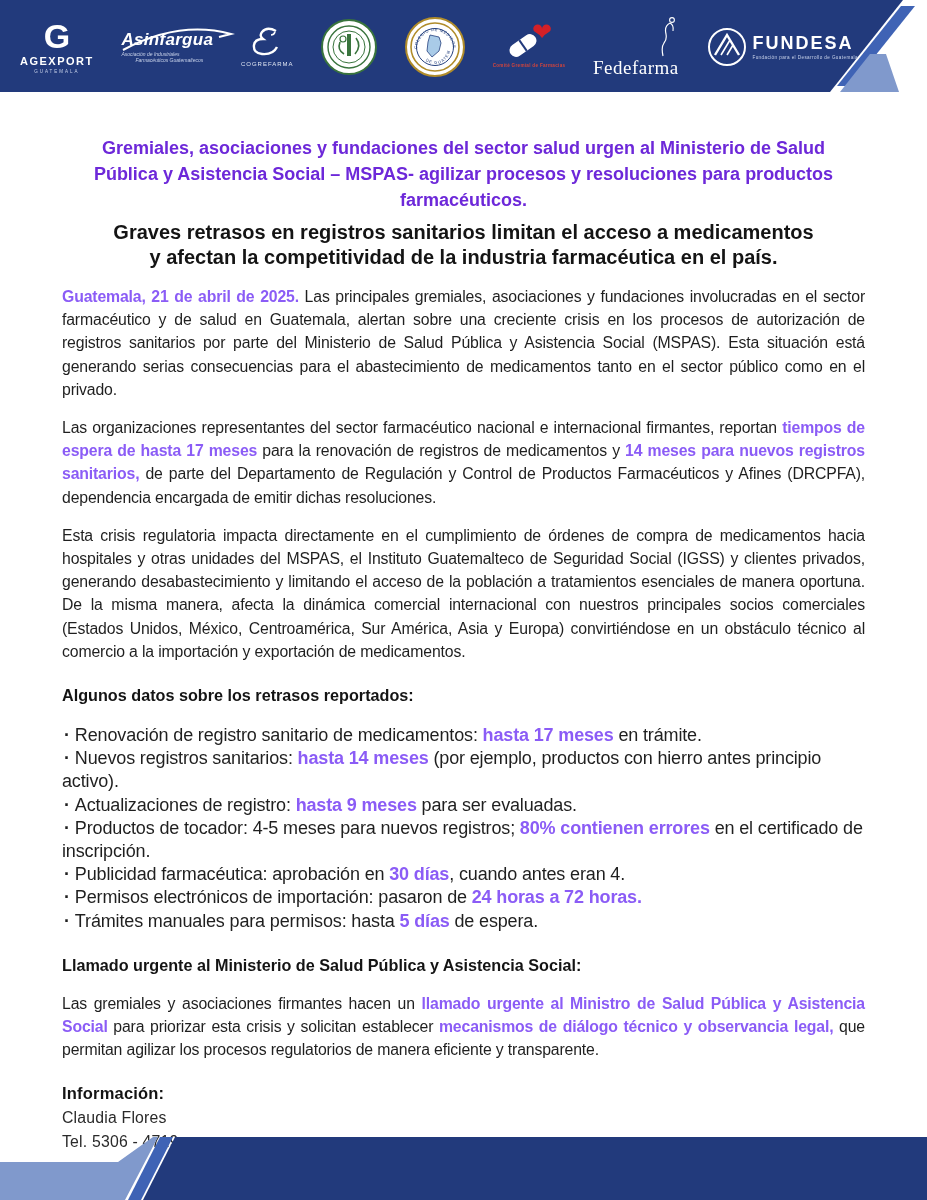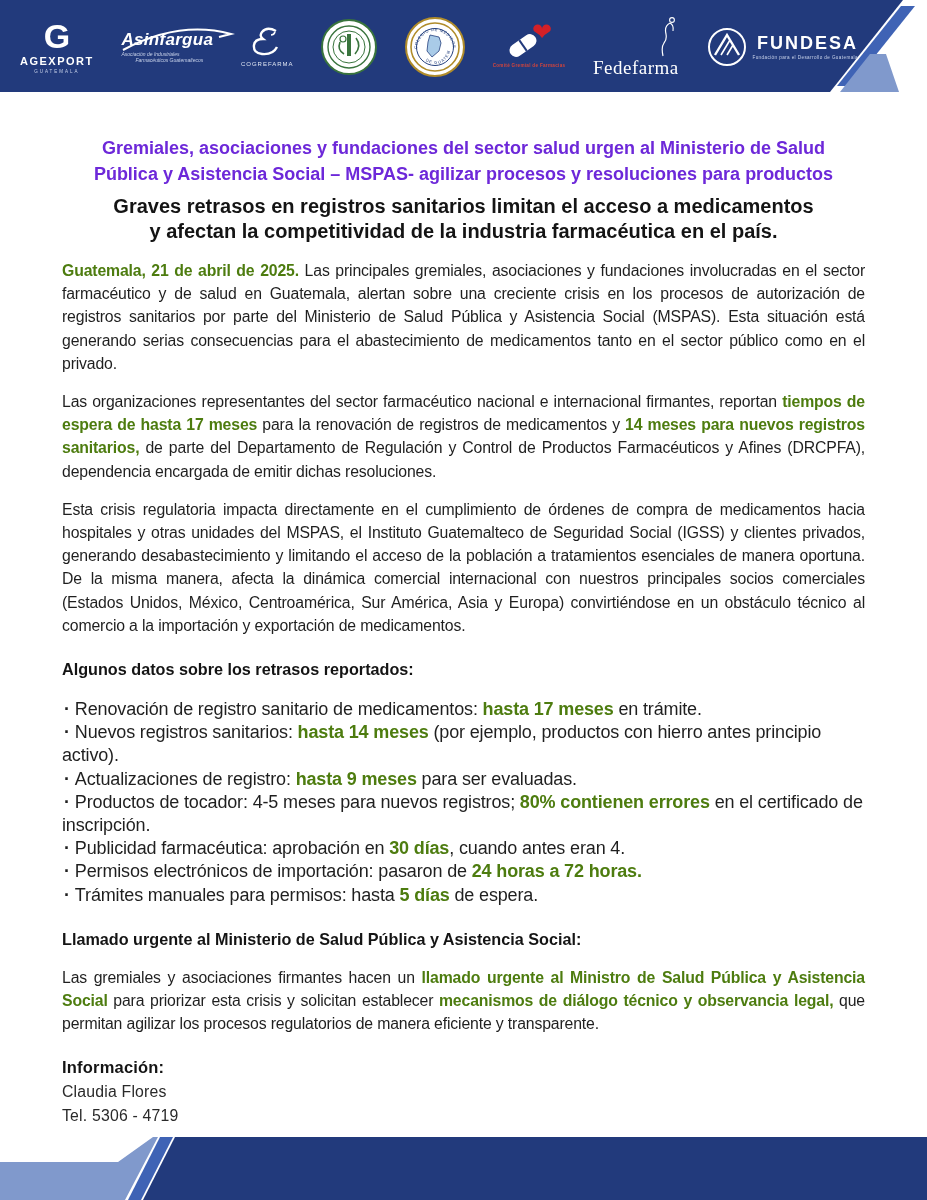--- a/index.html
+++ b/index.html
@@ -38,36 +38,36 @@
   .com-capsule{position:absolute;left:4px;top:14px;width:30px;height:13px;background:#ffffff;
                border-radius:7px;transform:rotate(-35deg);}
   .com-capsule::after{content:"";position:absolute;left:14px;top:0;width:1.5px;height:13px;background:#223a7c;}
   .com-heart{position:absolute;right:2px;top:-6px;color:#d42027;font-size:24px;}
   .com-sub{font-size:4.6px;font-weight:bold;color:#d2453c;margin-top:2px;letter-spacing:.3px;}
 
   .fed{align-items:flex-end;}
   .fed-name{font-family:"Liberation Serif","DejaVu Serif",serif;font-size:19px;letter-spacing:.5px;}
 
   .fun{flex-direction:row;align-items:center;}
-  .fun-txt{display:flex;flex-direction:column;align-items:flex-end;margin-left:4px;}
+  .fun-txt{display:flex;flex-direction:column;align-items:flex-start;margin-left:4px;}
   .fun-name{font-weight:900;font-size:18px;letter-spacing:2px;}
   .fun-sub{font-size:4.6px;color:#c9d3ea;margin-top:1px;letter-spacing:.4px;}
 
   
   .content{padding:135px 62px 0 62px;}
   .title{margin:0;font-size:18px;line-height:26px;font-weight:bold;color:#6d28d9;text-align:center;}
   .subtitle{margin:7px 0 0 0;font-size:20px;line-height:25px;font-weight:bold;color:#141414;text-align:center;}
   .subline{display:block;}
 
   .para{margin:15px 0 0 0;font-size:15.8px;line-height:23.2px;text-align:justify;letter-spacing:-.15px;}
   .sec-heading{margin:20px 0 0 0;font-size:16.2px;line-height:24px;font-weight:bold;color:#141414;}
   .bullets{list-style:none;margin:17px 0 0 0;padding:0;font-size:18px;line-height:23.2px;letter-spacing:-.15px;}
   .bullet{margin:0;}
   .dot{font-weight:bold;margin:0 5px 0 2px;}
-  strong{font-weight:bold;color:#4d7c0f;}
+  strong{font-weight:bold;color:#8b5cf6;}
 
   .contact{margin-top:20px;letter-spacing:.2px;}
   .contact-heading{font-weight:bold;font-size:16.5px;line-height:25px;color:#141414;}
   .contact-line{font-size:15.8px;line-height:23.5px;color:#2a2a2a;}
 
   
   .ftr{position:absolute;bottom:0;left:0;width:927px;height:70px;}
   .ftr-light{background:#8099cc;clip-path:polygon(0 32px,118px 32px,153px 7px,158px 7px,125px 70px,0 70px);}
   .ftr-stripe-mid{background:#3f63b5;clip-path:polygon(160px 7px,173px 7px,141px 70px,128px 70px);}
   .ftr-navy{background:#223a7c;clip-path:polygon(175px 7px,927px 7px,927px 70px,143px 70px);}
@@ -167,20 +167,21 @@
       </div>
 
     </div>
   </header>
 
   <main class="content">
 
     <h1 class="title">
       <span class="subline">Gremiales, asociaciones y fundaciones del sector salud urgen al Ministerio de Salud</span>
       <span class="subline">Pública y Asistencia Social – MSPAS- agilizar procesos y resoluciones para productos</span>
+      <span class="subline">farmacéuticos.</span>
     </h1>
 
     <h2 class="subtitle">
       <span class="subline">Graves retrasos en registros sanitarios limitan el acceso a medicamentos</span>
       <span class="subline">y afectan la competitividad de la industria farmacéutica en el país.</span>
     </h2>
 
     <p class="para"><strong>Guatemala, 21 de abril de 2025.</strong><span> Las principales gremiales, asociaciones y fundaciones involucradas en el sector farmacéutico y de salud en Guatemala, alertan sobre una creciente crisis en los procesos de autorización de registros sanitarios por parte del Ministerio de Salud Pública y Asistencia Social (MSPAS). Esta situación está generando serias consecuencias para el abastecimiento de medicamentos tanto en el sector público como en el privado.</span></p>
     <p class="para"><span>Las organizaciones representantes del sector farmacéutico nacional e internacional firmantes, reportan </span><strong>tiempos de espera de hasta 17 meses</strong><span> para la renovación de registros de medicamentos y </span><strong>14 meses para nuevos registros sanitarios,</strong><span> de parte del Departamento de Regulación y Control de Productos Farmacéuticos y Afines (DRCPFA), dependencia encargada de emitir dichas resoluciones.</span></p>
     <p class="para"><span>Esta crisis regulatoria impacta directamente en el cumplimiento de órdenes de compra de medicamentos hacia hospitales y otras unidades del MSPAS, el Instituto Guatemalteco de Seguridad Social (IGSS) y clientes privados, generando desabastecimiento y limitando el acceso de la población a tratamientos esenciales de manera oportuna. De la misma manera, afecta la dinámica comercial internacional con nuestros principales socios comerciales (Estados Unidos, México, Centroamérica, Sur América, Asia y Europa) convirtiéndose en un obstáculo técnico al comercio a la importación y exportación de medicamentos.</span></p>

